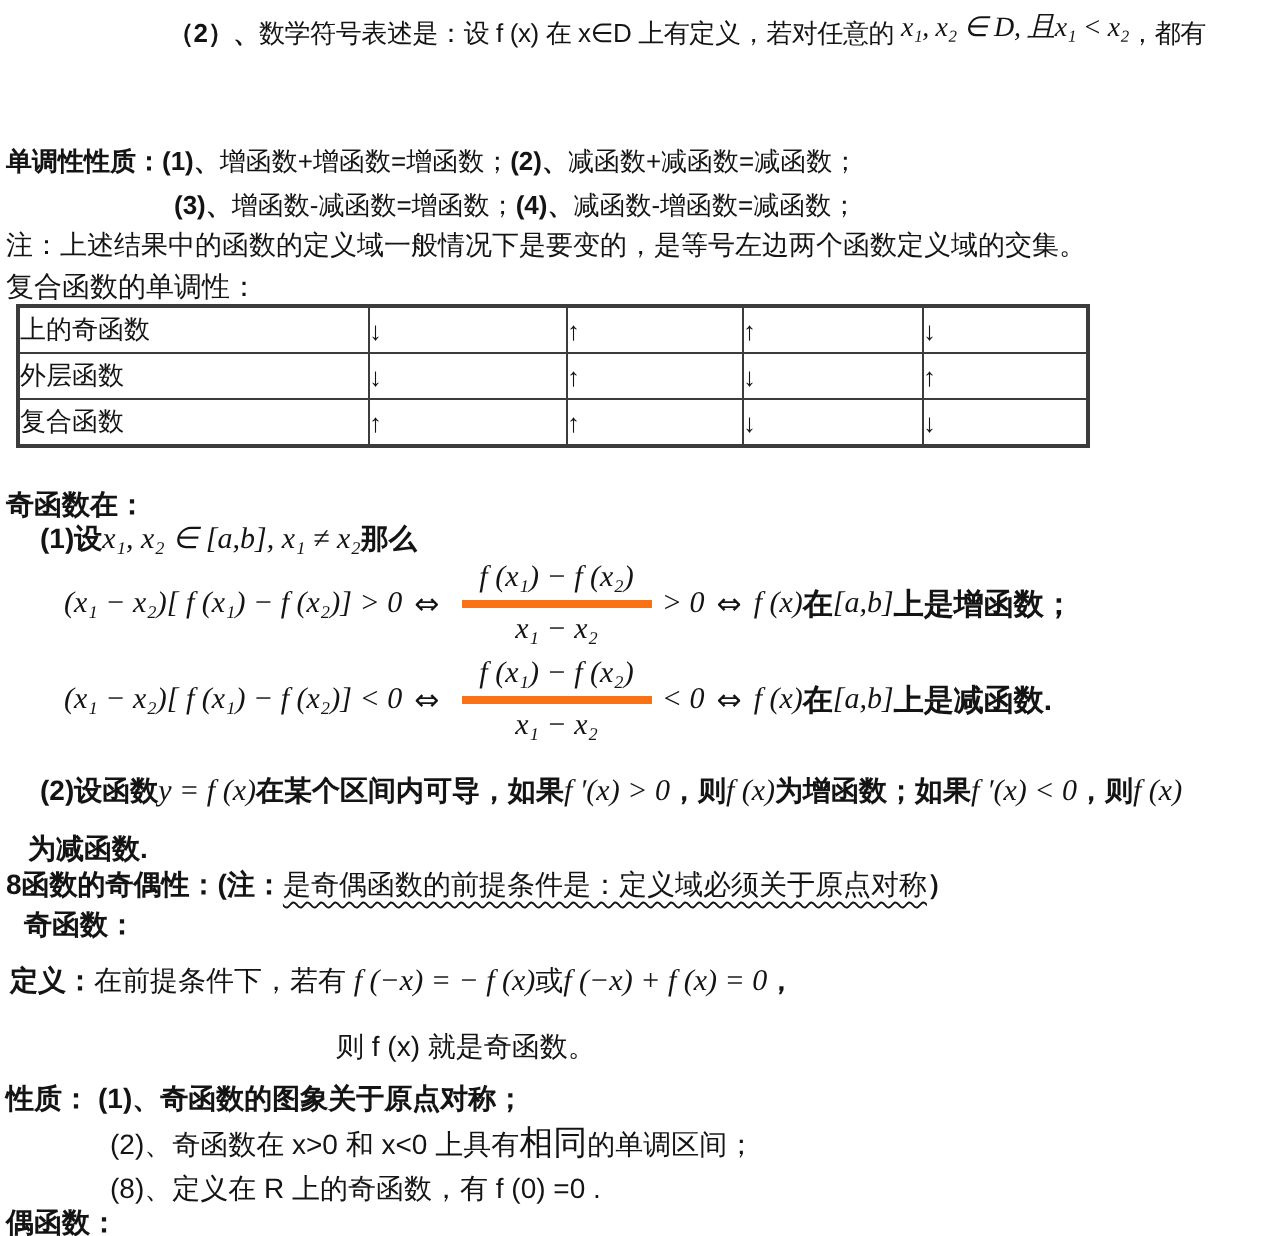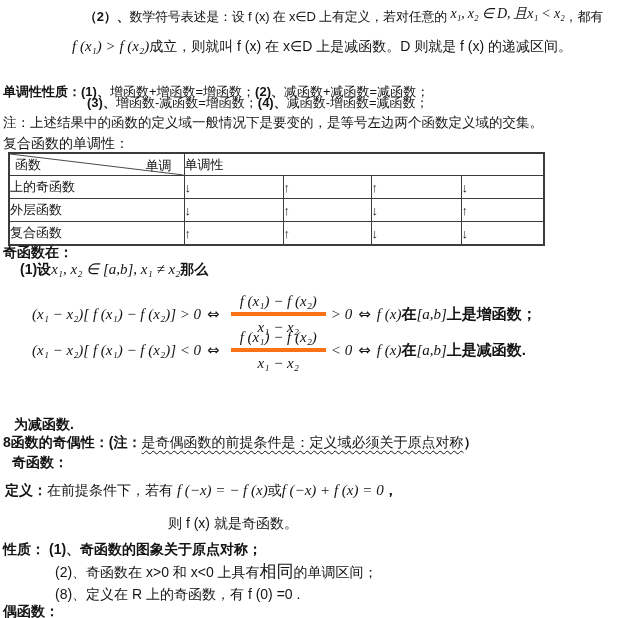--- a/index.html
+++ b/index.html
@@ -35,52 +35,39 @@
   .sz135{font-size:13.5px;}
 </style>
 </head>
 <body>
 
 <div class="page">
 
   <div class="line sz13" style="left:84px;top:7px;letter-spacing:-0.2px;">
     <span class="b">（2）、</span><span>数学符号表述是：设 f (x) 在 x∈D 上有定义，若对任意的 </span><span class="math-sm raised">x₁, x₂ ∈ D, 且x₁ &lt; x₂</span><span>，都有</span>
   </div>
-  <div class="line" style="left:72px;top:37px;">
-    <span class="math">f (x₁) &gt; f (x₂)</span><span>成立，则就叫 f (x) 在 x∈D 上是减函数。D 则就是 f (x) 的递减区间。</span>
-  </div>
 
-  <div class="line sz13" style="left:3px;top:71px;margin-top:11px;">
+  <div class="line sz13" style="left:3px;top:71px;">
     <span class="b">单调性性质：</span><span class="b">(1)、</span><span>增函数+增函数=增函数；</span><span class="b">(2)、</span><span>减函数+减函数=减函数；</span>
   </div>
   <div class="line sz13" style="left:87px;top:93px;">
     <span class="b">(3)、</span><span>增函数-减函数=增函数；</span><span class="b">(4)、</span><span>减函数-增函数=减函数；</span>
   </div>
   <div class="line sz135" style="left:3px;top:113px;">注：上述结果中的函数的定义域一般情况下是要变的，是等号左边两个函数定义域的交集。</div>
   <div class="line" style="left:3px;top:134px;">复合函数的单调性：</div>
 
   <table class="mono-table">
     <colgroup>
       <col style="width:175px">
         <col style="width:99px">
         <col style="width:88px">
       <col style="width:90px">
         <col style="width:83px">
     </colgroup>
     <tbody>
-      <tr>
-        <td class="corner">
-          <svg viewBox="0 0 100 100" preserveAspectRatio="none">
-            <line x1="0" y1="0" x2="100" y2="100" stroke="#4a4a4a" stroke-width="1" vector-effect="non-scaling-stroke"></line>
-          </svg>
-          <span class="c-top">函数</span>
-          <span class="c-bot">单调</span>
-        </td>
-        <td class="head-cell" colspan="4">单调性</td>
-      </tr>
       <tr>
         <td class="label-cell">上的奇函数</td>
         <td class="arrow-cell">↓</td>
         <td class="arrow-cell">↑</td>
         <td class="arrow-cell">↑</td>
         <td class="arrow-cell">↓</td>
       </tr>
       <tr>
         <td class="label-cell">外层函数</td>
         <td class="arrow-cell">↓</td>
@@ -96,21 +83,21 @@
         <td class="arrow-cell">↓</td>
       </tr>
     </tbody>
   </table>
 
   <div class="line b" style="left:3px;top:243px;">奇函数在：</div>
   <div class="line" style="left:20px;top:260px;">
     <span class="b">(1)设</span><span class="math">x₁, x₂ ∈ [a,b], x₁ ≠ x₂</span><span class="b">那么</span>
   </div>
 
-  <div class="formula" style="left:32px;top:292px;">
+  <div class="formula" style="left:32px;top:280px;">
     <span class="math">(x₁ − x₂)[ f (x₁) − f (x₂)] &gt; 0</span>
     <span class="iff">⇔</span>
     <span class="frac">
       <span class="num math">f (x₁) − f (x₂)</span>
       <span class="den math">x₁ − x₂</span>
     </span>
     <span class="math">&gt; 0</span>
     <span class="iff">⇔</span>
     <span class="math">f (x)</span>
     <span class="b">在</span>
@@ -126,20 +113,23 @@
       <span class="den math">x₁ − x₂</span>
     </span>
     <span class="math">&lt; 0</span>
     <span class="iff">⇔</span>
     <span class="math">f (x)</span>
     <span class="b">在</span>
     <span class="math">[a,b]</span>
     <span class="b">上是减函数.</span>
   </div>
 
+  <div class="line" style="left:20px;top:386px;">
+    <span class="b">(2)设函数</span><span class="math">y = f (x)</span><span class="b">在某个区间内可导，如果</span><span class="math">f ′(x) &gt; 0</span><span class="b">，则</span><span class="math">f (x)</span><span class="b">为增函数；如果</span><span class="math">f ′(x) &lt; 0</span><span class="b">，则</span><span class="math">f (x)</span>
+  </div>
   <div class="line b" style="left:14px;top:415px;">为减函数.</div>
 
   <div class="line" style="left:3px;top:433px;">
     <span class="b">8函数的奇偶性：(注：</span><span class="wavy">是奇偶函数的前提条件是：定义域必须关于原点对称</span><span class="b">）</span>
   </div>
   <div class="line b" style="left:12px;top:453px;">奇函数：</div>
 
   <div class="line" style="left:5px;top:481px;">
     <span class="b">定义：</span><span>在前提条件下，若有 </span><span class="math">f (−x) = − f (x)</span><span>或</span><span class="math">f (−x) + f (x) = 0</span><span class="b">，</span>
   </div>

